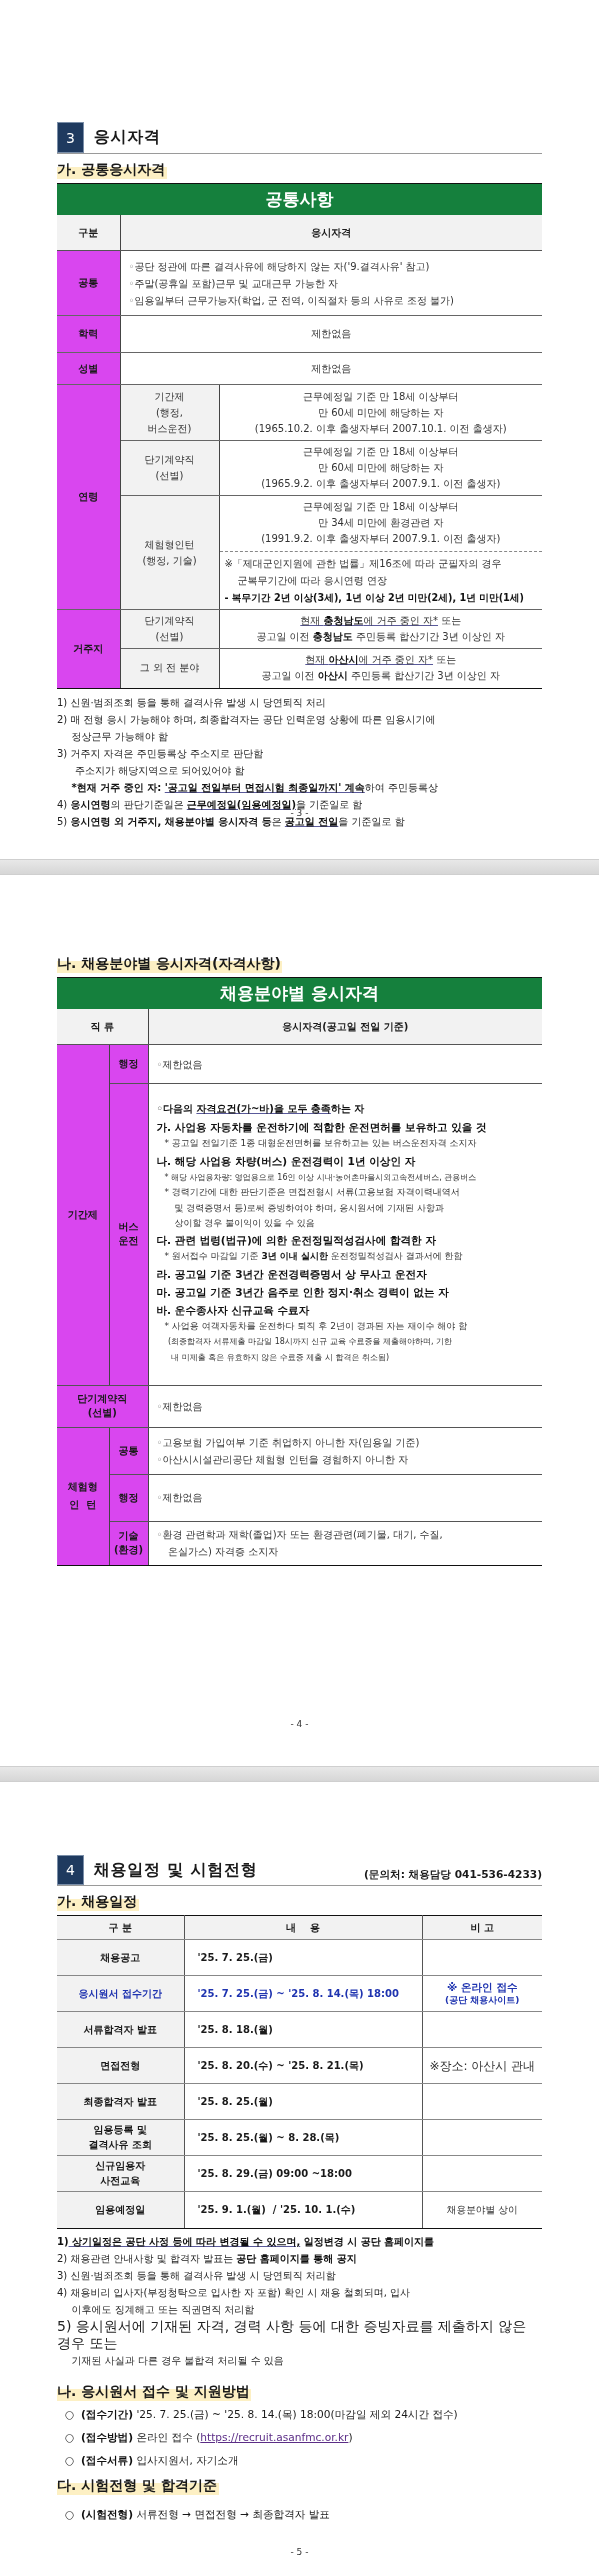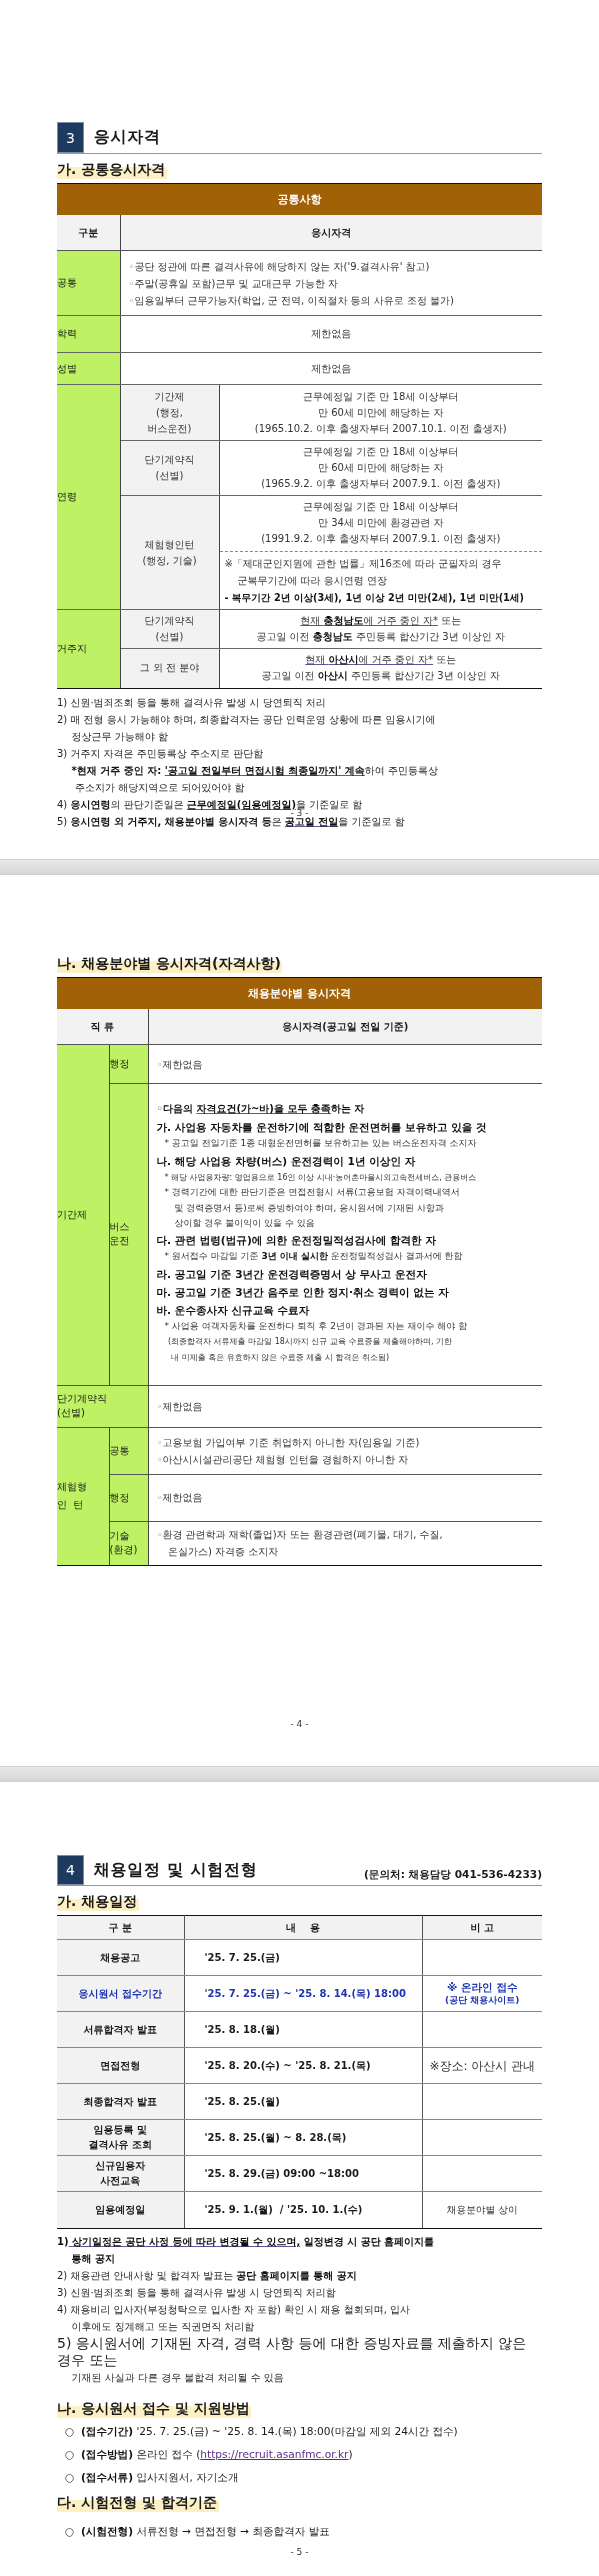--- a/index.html
+++ b/index.html
@@ -11,42 +11,42 @@
 
   .sec-head { display: flex; align-items: stretch; border-bottom: 1.6px solid #9a9a9a; height: 32px; }
   .sec-num { width: 27px; background: #1f3a5f; color: #fff; font-size: 14px; display: flex; align-items: center; justify-content: center; border: 0.8px solid #7a8ea8; }
   .sec-title { font-size: 16px; font-weight: bold; margin-left: 9.7px; display: flex; align-items: center; letter-spacing: 0.8px; }
   .sec-contact { margin-left: auto; font-size: 10.6px; font-weight: bold; display: flex; align-items: flex-end; padding-bottom: 3.2px; }
 
   .sub-head { display: inline-block; font-size: 14px; font-weight: bold; background: linear-gradient(transparent 35%, #fdf0c4 35%); padding-right: 1.6px; margin: 6.5px 0 4.9px 0; }
 
   table { border-collapse: collapse; width: 485px; font-size: 10px; }
   td, th { font-weight: normal; }
-  .banner { background: #a16207; color: #fff; text-align: center; font-weight: bold; height: 31px; border-top: 1.6px solid #111; font-size: 11px; }
+  .banner { background: #15803d; color: #fff; text-align: center; font-weight: bold; height: 31px; border-top: 1.6px solid #111; font-size: 17px; }
   .hdr td { background: #f2f2f2; font-weight: bold; text-align: center; height: 36px; border-bottom: 0.8px solid #555; }
-  .lbl { background: #bef264; font-weight: normal; }
+  .lbl { background: #d946ef; font-weight: bold; text-align: center; }
   .lbl-n { background: #f2f2f2; text-align: center; color: #333; }
   .row td { border-bottom: 0.8px solid #666; }
   .vline { border-right: 0.8px solid #444; }
   .c { text-align: center; line-height: 16px; padding: 3.2px 4.9px; color: #333; }
   .l { padding: 4.9px 8px; line-height: 17px; color: #333; }
   .bullet::before { content: "\25E6 "; color: #666; }
   .bold { font-weight: bold; color: #111; }
   .u { text-decoration: underline; text-decoration-color: #5a5a9a; }
   .dotted-top { border-top: 0.8px dashed #888 !important; }
   .note { font-size: 10px; line-height: 17px; color: #222; }
   .note .ind { padding-left: 14.6px; }
   .small { font-size: 9px; line-height: 15.4px; color: #333; }
   .lvl1 { font-weight: bold; color: #111; font-size: 10.6px; line-height: 18px; }
   .blue { color: #1f34b0; font-weight: bold; }
   .sched td { border-right: 0.8px solid #555; }
   .sched td:last-child { border-right: none; }
   .sched tr td { border-bottom: 0.8px solid #888; }
   .sched .g { background: #f2f2f2; font-weight: bold; text-align: center; }
-  .sched .v { font-weight: bold; padding-left: 20px; }
+  .sched .v { font-weight: bold; padding-left: 13px; }
   .list-o { font-size: 10.6px; line-height: 23px; padding-left: 8px; }
   .list-o .o { display: inline-block; width: 16px; }
   .link { color: #5b2d86; text-decoration: underline; }
 </style>
 </head>
 <body>
 
 <div class="page" style="height:859px;">
   <div class="content" style="padding-top:122px;">
     <div class="sec-head">
@@ -143,22 +143,22 @@
         </td>
       </tr>
     </tbody>
       </table>
 
     <div class="note" style="margin-top:4.9px;">
       <div>1) 신원·범죄조회 등을 통해 결격사유 발생 시 당연퇴직 처리</div>
       <div>2) 매 전형 응시 가능해야 하며, 최종합격자는 공단 인력운영 상황에 따른 임용시기에</div>
       <div class="ind">정상근무 가능해야 함</div>
       <div>3) 거주지 자격은 주민등록상 주소지로 판단함</div>
+      <div class="ind" style="padding-left:18px;">주소지가 해당지역으로 되어있어야 함</div>
       <div class="ind"><span class="bold">*현재 거주 중인 자: </span><span class="bold u">'공고일 전일부터 면접시험 최종일까지' 계속</span><span>하여 주민등록상</span></div>
-      <div class="ind" style="padding-left:18px;">주소지가 해당지역으로 되어있어야 함</div>
       <div><span>4) </span><span class="bold">응시연령</span><span>의 판단기준일은 </span><span class="bold u">근무예정일(임용예정일)</span><span>을 기준일로 함</span></div>
       <div><span>5) </span><span class="bold">응시연령 외 거주지, 채용분야별 응시자격 등</span><span>은 </span><span class="bold u">공고일 전일</span><span>을 기준일로 함</span></div>
     </div>
   </div>
   <div class="page-num" style="position:absolute; top:808px; width:599px;">- 3 -</div>
 </div>
 <div class="page-sep"></div>
 
 <div class="page" style="height:891px;">
   <div class="content" style="padding-top:73px;">
@@ -303,21 +303,20 @@
       <tr style="height:37px;">
         <td class="g" style="border-bottom:1.6px solid #111;">임용예정일</td>
         <td class="v" style="border-bottom:1.6px solid #111; white-space:pre;">'25. 9. 1.(월)  / '25. 10. 1.(수)</td>
         <td class="c" style="border-bottom:1.6px solid #111; font-size:9.7px;">채용분야별 상이</td>
       </tr>
     </tbody>
       </table>
 
     <div class="note" style="margin-top:3.2px;">
       <div class="bold"><span>1)</span><span class="u"> 상기일정은 공단 사정 등에 따라 변경될 수 있으며,</span><span> 일정변경 시 공단 홈페이지를</span></div>
-      <div class="bold ind">통해 공지</div>
       <div><span>2) 채용관련 안내사항 및 합격자 발표는 </span><span class="bold">공단 홈페이지를 통해 공지</span></div>
       <div>3) 신원·범죄조회 등을 통해 결격사유 발생 시 당연퇴직 처리함</div>
       <div>4) 채용비리 입사자(부정청탁으로 입사한 자 포함) 확인 시 채용 철회되며, 입사</div>
       <div class="ind">이후에도 징계해고 또는 직권면직 처리함</div>
       <div style="font-size:14px;">5) 응시원서에 기재된 자격, 경력 사항 등에 대한 증빙자료를 제출하지 않은 경우 또는</div>
       <div class="ind">기재된 사실과 다른 경우 불합격 처리될 수 있음</div>
     </div>
 
     <div class="sub-head" style="margin-top:14.6px; margin-bottom:1.6px;">나. 응시원서 접수 및 지원방법</div>
     <div class="list-o">

